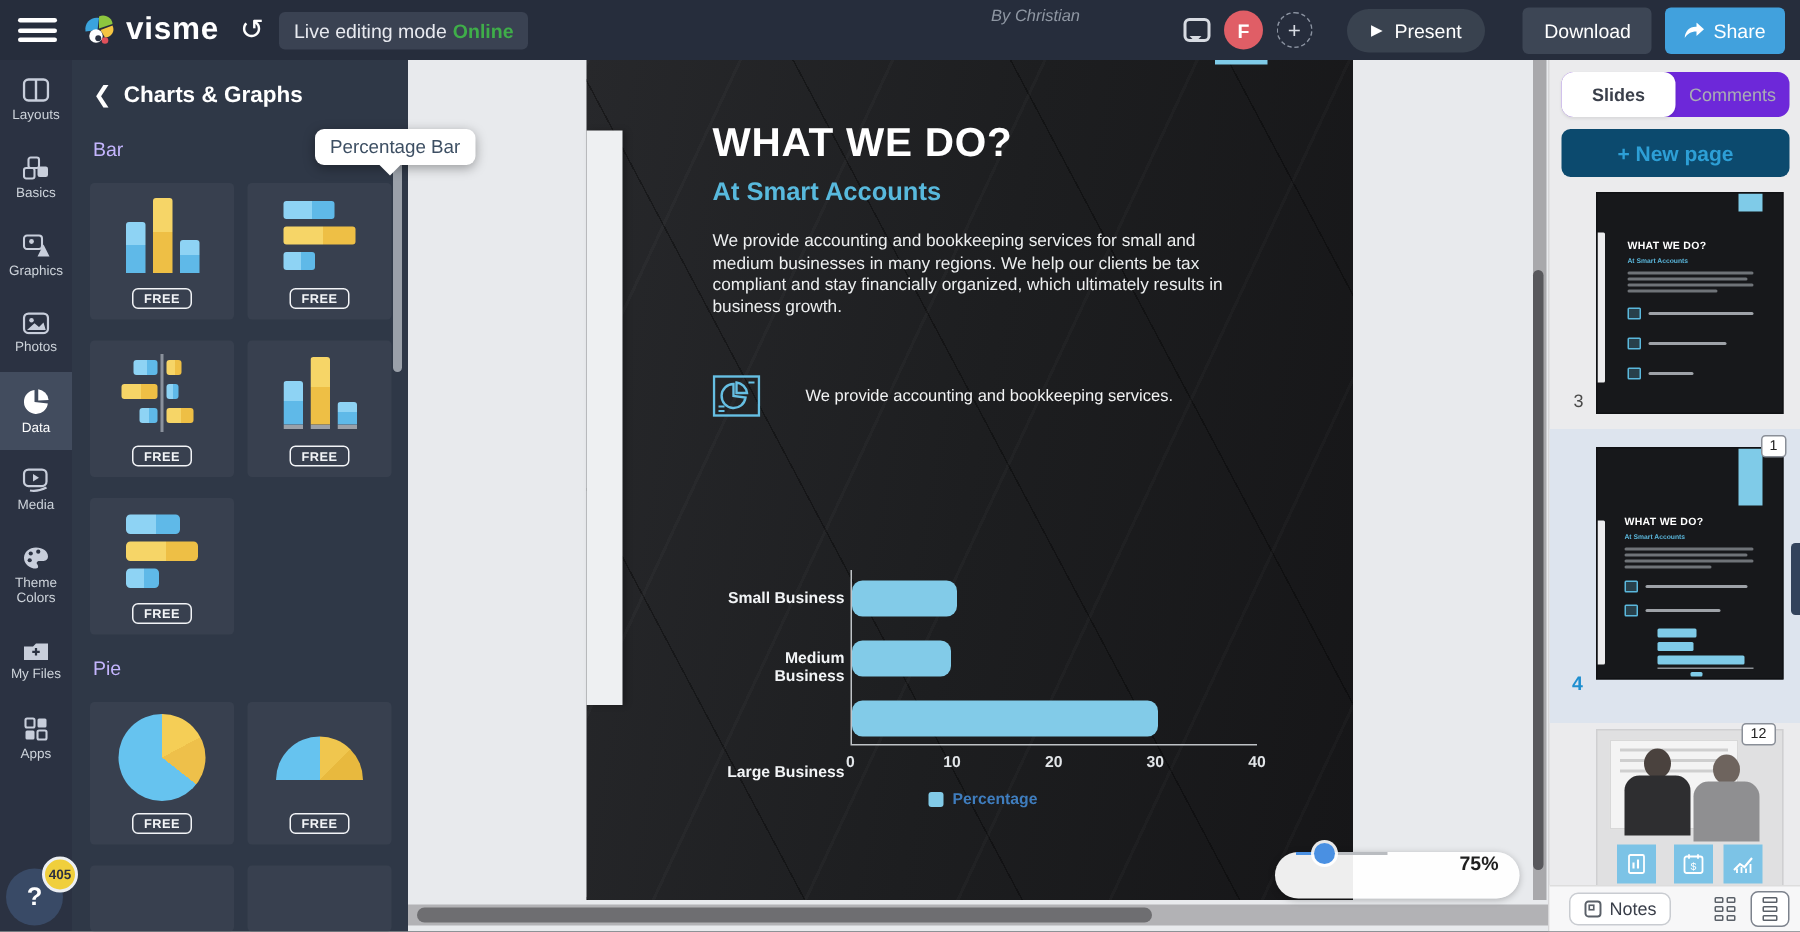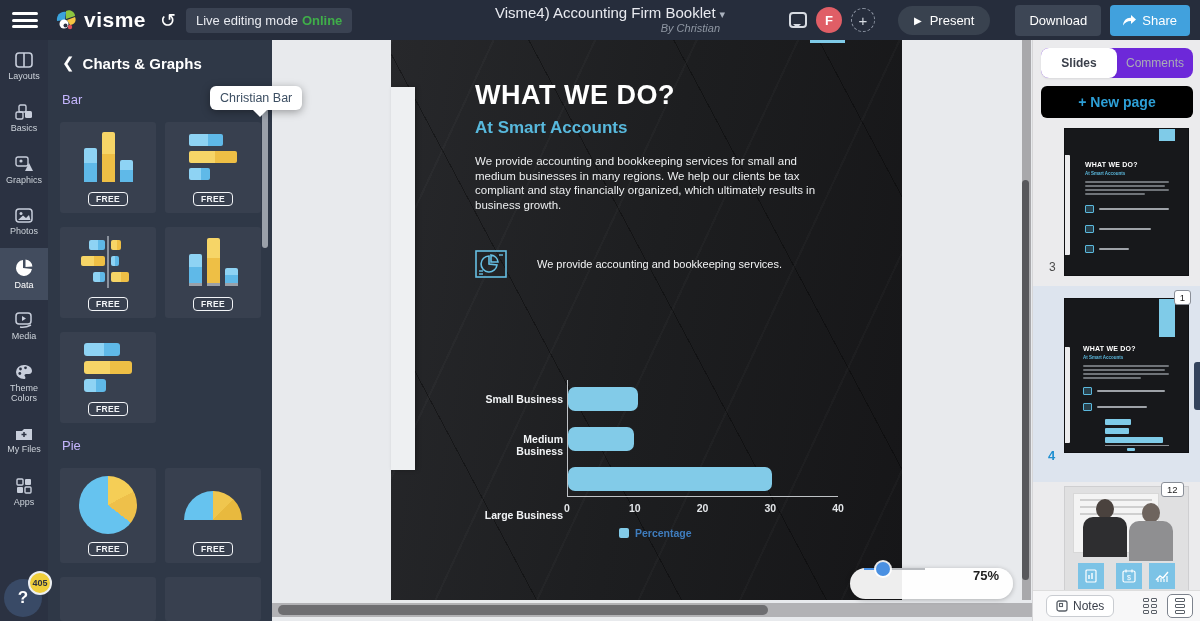--- a/index.html
+++ b/index.html
@@ -133,21 +133,21 @@
   .z-val { margin-left:auto; margin-right:14px; font-size:13px; font-weight:bold; color:#1f1f1f; }
 
   
   .rightpanel { position:absolute; left:1032px; top:40px; width:168px; height:581px; background:#ebebed;
                 border-left:1px solid #d6d6d8; z-index:40; }
   .tabs { position:absolute; left:8px; top:8px; width:152px; height:30px; background:#6d28d9; border-radius:8px;
           display:flex; }
   .tab { flex:1; display:flex; align-items:center; justify-content:center; font-size:12px; cursor:pointer; }
   .tab.active { background:#fff; border-radius:8px; color:#3a3f4a; font-weight:bold; box-shadow:0 1px 2px rgba(0,0,0,.08); }
   .tab.inactive { color:#a9adb4; }
-  .new-page { position:absolute; left:8px; top:46px; width:152px; height:32px; background:#000000; border-radius:6px;
+  .new-page { position:absolute; left:8px; top:46px; width:152px; height:32px; background:#0c4a6e; border-radius:6px;
               color:#2d9fd6; font-size:14px; font-weight:bold; display:flex; align-items:center; justify-content:center;
               cursor:pointer; }
   .thumb { position:absolute; background:#17181b; border:1px solid #101114; overflow:hidden; cursor:pointer; }
   .t-tab { position:absolute; background:#7fcbe8; }
   .t-edge { position:absolute; left:0; background:#ececee; border-radius:0 1px 1px 0; }
   .t-title { position:absolute; color:#fff; font-weight:800; font-size:7px; letter-spacing:.2px; }
   .t-sub { position:absolute; color:#5bb8dd; font-size:4.5px; font-weight:bold; }
   .t-line { position:absolute; height:2px; background:#6f7378; border-radius:1px; }
   .t-irow { position:absolute; display:flex; align-items:center; gap:5px; }
   .t-irow i { width:9px; height:8px; border:1px solid #5bb8dd; border-radius:1px; display:block; background:rgba(91,184,221,.25); }
@@ -198,21 +198,20 @@
         <path d="M21 9 C23 13 20 17 16 17 L13 12 Z" fill="#f5c542"></path>
         <circle cx="10" cy="16" r="4.5" fill="#fff"></circle>
         <circle cx="11.5" cy="17.5" r="2" fill="#2b3242"></circle>
         <circle cx="16" cy="19" r="2.2" fill="#e0505a"></circle>
       </svg>
       <span class="logo-text">visme</span>
     </div>
     <span class="undo">↺</span>
     <span class="live-badge"><span>Live editing mode</span><b>Online</b></span>
     <div class="tb-title-wrap">
-      <div class="tb-title"><span>Visme4) Accounting Firm Booklet</span><span class="chev">▾</span></div>
       <div class="tb-byline">By Christian</div>
     </div>
     <div class="tb-right">
       <span class="icon-comment"></span>
       <span class="avatar">F</span>
       <span class="add-collab">+</span>
       <span class="btn-present">
           <span class="play">▶</span>
           <span>Present</span>
         </span>
@@ -376,21 +375,21 @@
     </div>
     <div class="cell" style="left:117px; top:428px; height:95px;">
       <div class="cell-art">
           <div class="pie-half"></div>
         </div>
       <span class="free">FREE</span>
     </div>
     <div class="cell" style="left:12px; top:537px; height:44px;"></div>
     <div class="cell" style="left:117px; top:537px; height:44px;"></div>
 
-    <div class="tooltip">Christian Bar</div>
+    <div class="tooltip">Percentage Bar</div>
     <div class="panel-scroll"></div>
   </aside>
 
   <main class="canvas">
     <div class="slide">
       <div class="slide-tab"></div>
       <div class="s-heading">WHAT WE DO?</div>
       <div class="s-subheading">At Smart Accounts</div>
       <div class="s-para">We provide accounting and bookkeeping services for small and medium businesses in many regions. We help our clients be tax compliant and stay financially organized, which ultimately results in business growth.</div>
 

